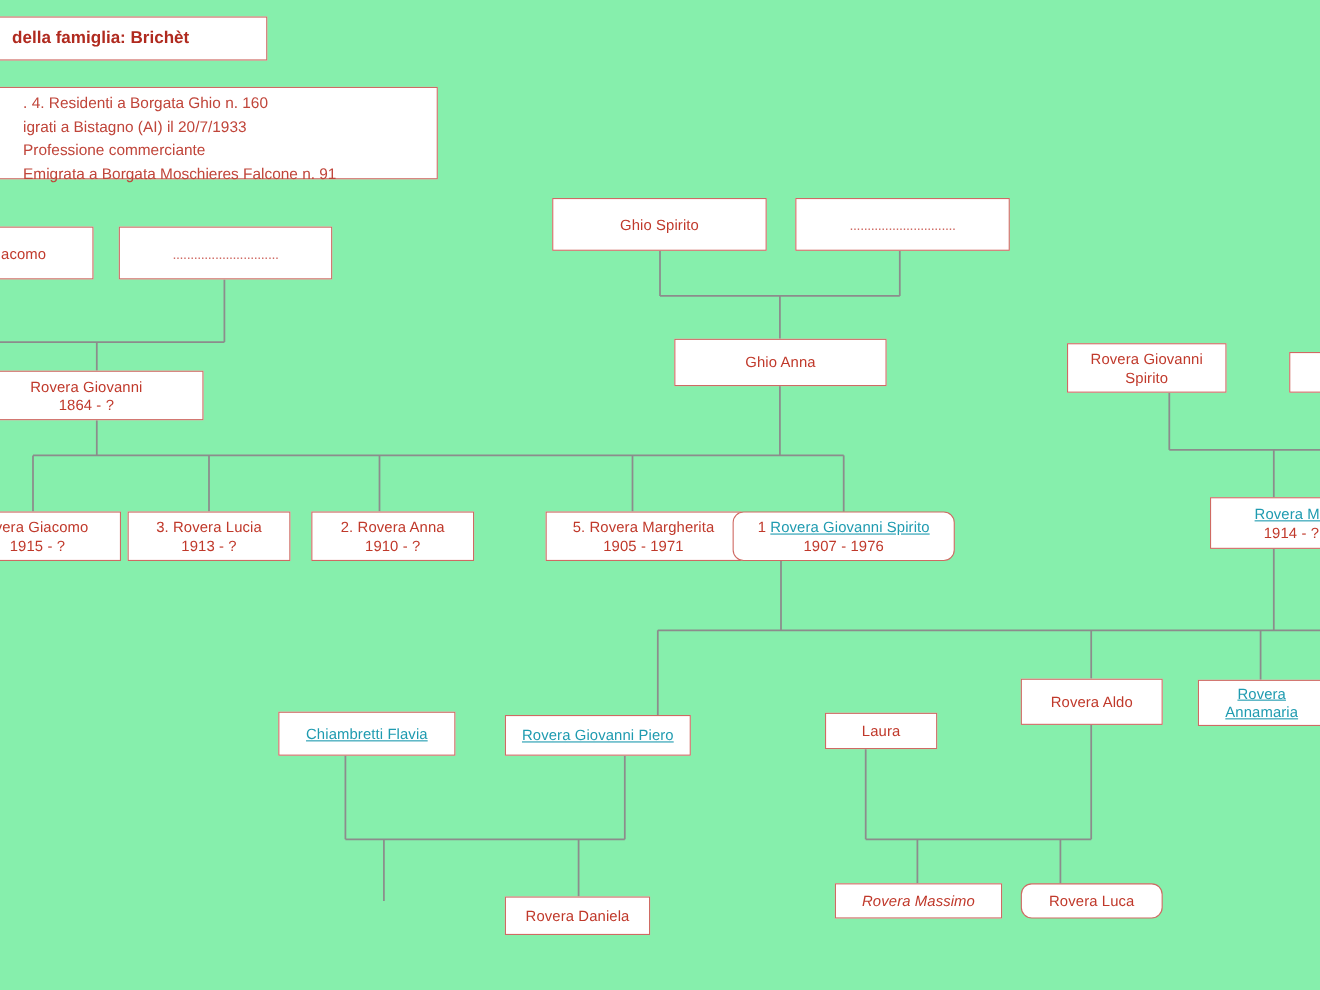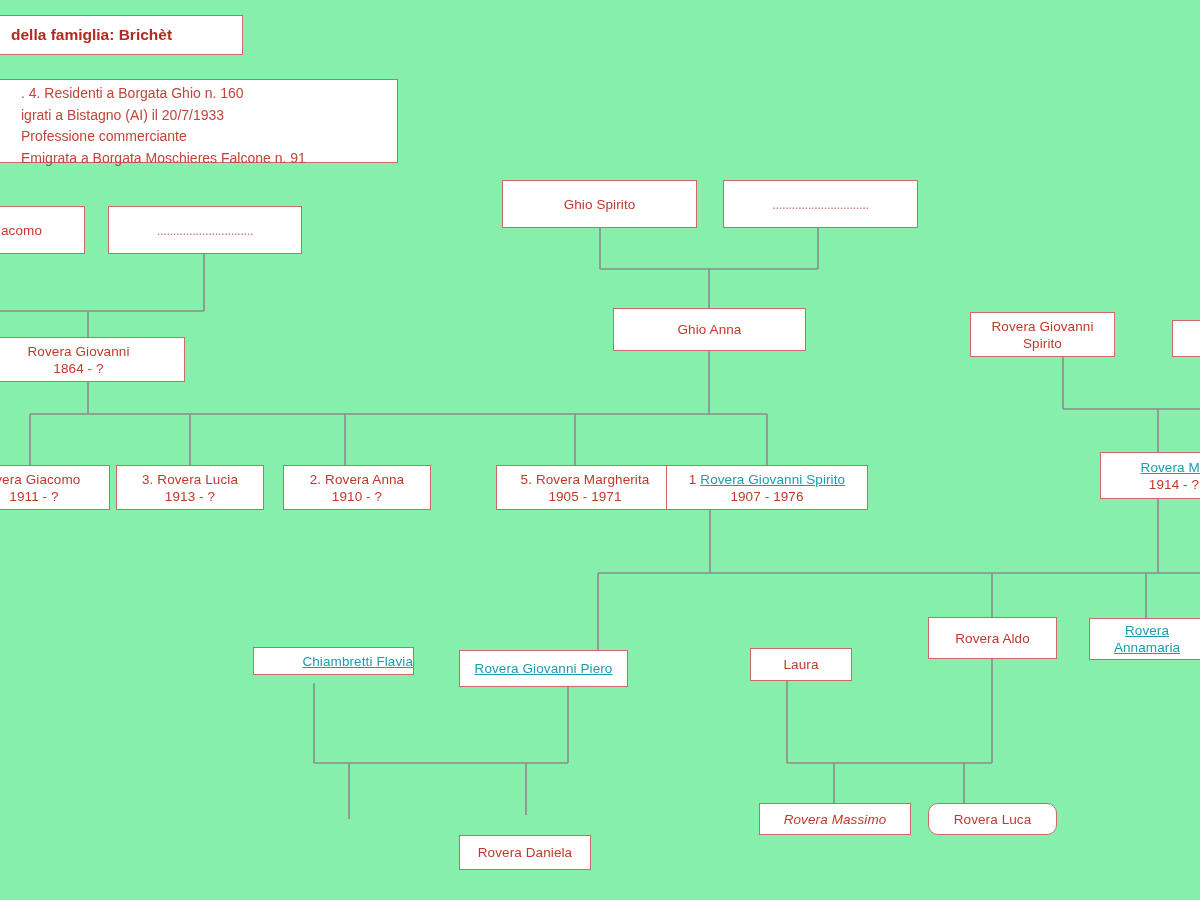--- a/index.html
+++ b/index.html
@@ -187,51 +187,51 @@
     <span>Rovera Giovanni</span>
     <span class="line2">Spirito</span>
   </div>
 
   <div class="node" style="left:1172px; top:320px; width:120px; height:37px; justify-content:flex-start; padding-left:14px;">
     
   </div>
 
   <div class="node" style="left:-42px; top:465px; width:152px; height:45px;">
     <span>overa Giacomo</span>
-    <span class="line2">1911 - ?</span>
+    <span class="line2">1915 - ?</span>
   </div>
 
   <div class="node" style="left:116px; top:465px; width:148px; height:45px;">
     <span>3. Rovera Lucia</span>
     <span class="line2">1913 - ?</span>
   </div>
 
   <div class="node" style="left:271px; top:465px; width:148px; height:45px;margin-left:12px;">
     <span>2. Rovera Anna</span>
     <span class="line2">1910 - ?</span>
   </div>
 
   <div class="node" style="left:496px; top:465px; width:178px; height:45px;">
     <span>5. Rovera Margherita</span>
     <span class="line2">1905 - 1971</span>
   </div>
 
-  <div class="node" style="left:666px; top:465px; width:202px; height:45px;">
+  <div class="node" style="left:666px; top:465px; width:202px; height:45px;border-radius:10px;">
     <span>
       <span class="idx">1</span><span>&nbsp;</span><span class="lnk">Rovera Giovanni Spirito</span>
     </span>
     <span class="line2">1907 - 1976</span>
   </div>
 
   <div class="node" style="left:1100px; top:452px; width:148px; height:47px;">
     <span class="lnk">Rovera Ma</span>
     <span class="line2">1914 - ?</span>
   </div>
 
-  <div class="node" style="left:253px; top:647px; width:161px; height:28px;align-items:flex-end;">
+  <div class="node" style="left:253px; top:647px; width:161px; height:40px;">
     <span class="lnk">Chiambretti Flavia</span>
   </div>
 
   <div class="node" style="left:459px; top:650px; width:169px; height:37px;">
     <span class="lnk">Rovera Giovanni Piero</span>
   </div>
 
   <div class="node" style="left:750px; top:648px; width:102px; height:33px;">
     <span>Laura</span>
   </div>
@@ -239,21 +239,21 @@
   <div class="node" style="left:928px; top:617px; width:129px; height:42px;text-align:center;">
     <span>Rovera Aldo</span>
   </div>
 
   <div class="node" style="left:1089px; top:618px; width:116px; height:42px;">
     <span class="lnk">Rovera</span>
     <span class="lnk line2">Annamaria</span>
   </div>
 
 
-  <div class="node" style="left:459px; top:815px; width:132px; height:35px;margin-top:20px;">
+  <div class="node" style="left:459px; top:815px; width:132px; height:35px;">
     <span>Rovera Daniela</span>
   </div>
 
   <div class="node" style="left:759px; top:803px; width:152px; height:32px;font-style:italic;">
     <span>Rovera Massimo</span>
   </div>
 
   <div class="node" style="left:928px; top:803px; width:129px; height:32px;border-radius:10px;">
     <span>Rovera Luca</span>
   </div>

